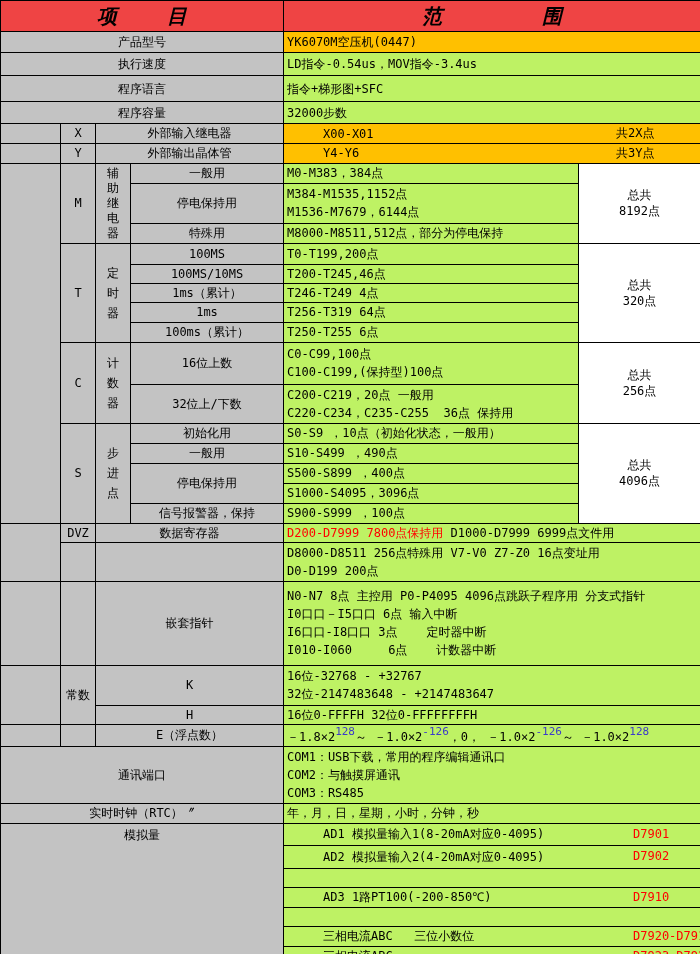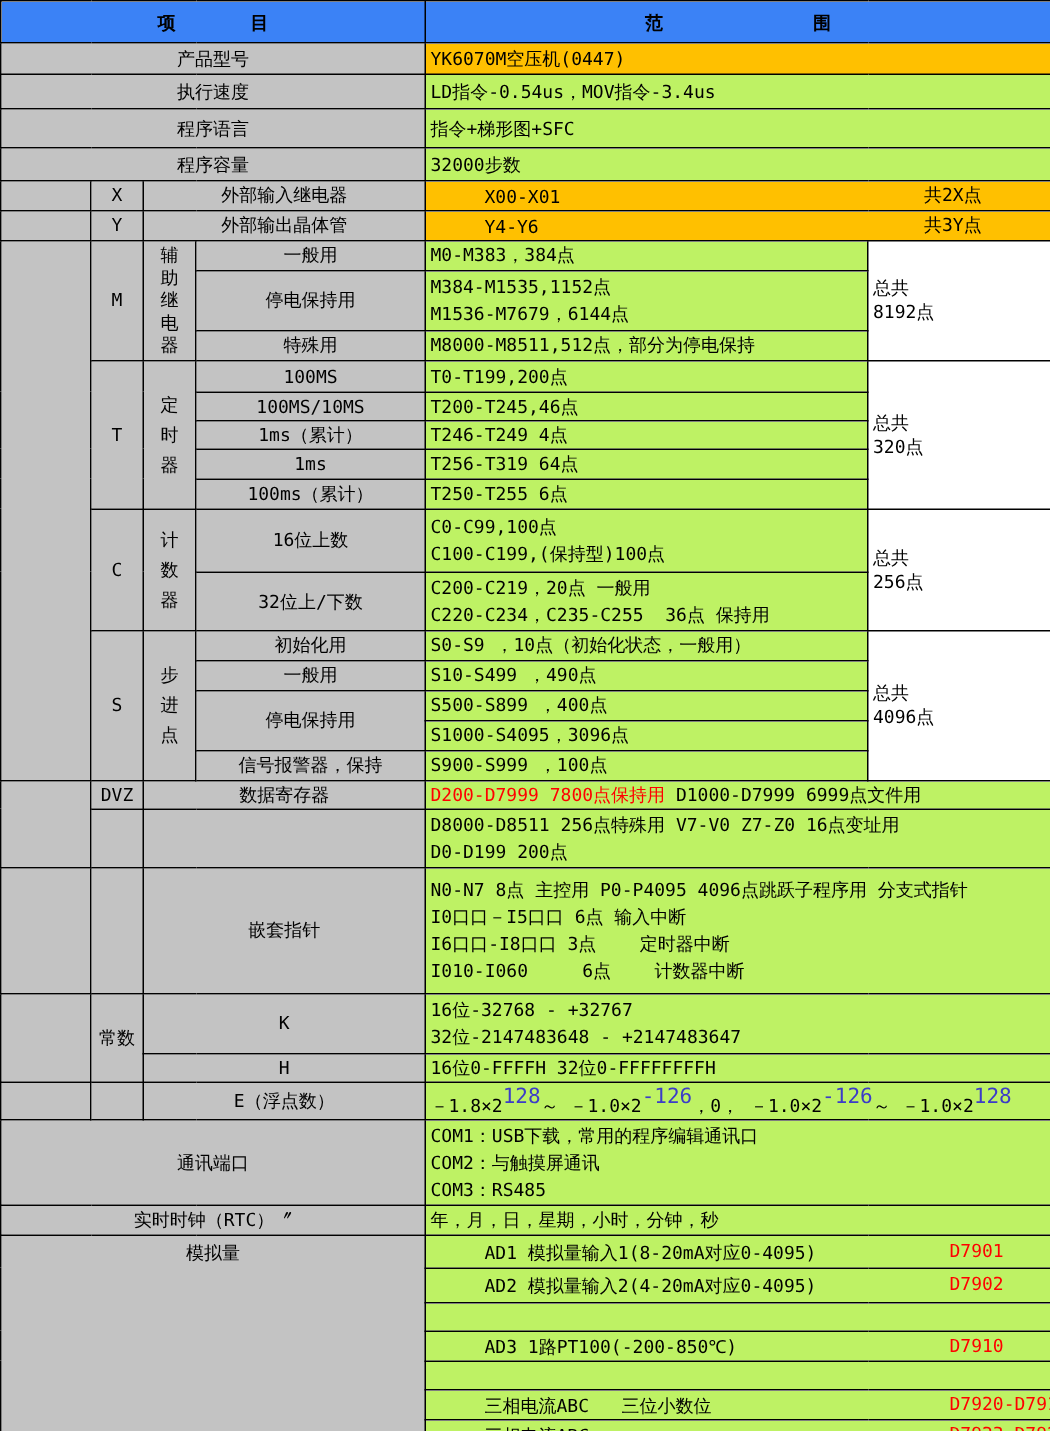--- a/index.html
+++ b/index.html
@@ -2,39 +2,39 @@
 <html><head>
 <meta charset="utf-8">
 <style>
   html,body{margin:0;padding:0;background:#fff;}
   .sheet{width:700px;height:954px;overflow:hidden;background:#fff;}
   table{border-collapse:collapse;table-layout:fixed;width:700px;
         font-family:"DejaVu Sans Mono","Liberation Mono",monospace;color:#000;}
   td{border:1px solid #000;padding:0 3px;font-size:12px;line-height:1.5;
      vertical-align:middle;overflow:hidden;}
   
-  td.hdr{background:#3b82f6;font-weight:bold;font-size:12px;text-align:center;
-         padding:0;white-space:nowrap;}
+  td.hdr{background:#ef4444;font-weight:bold;font-size:20px;text-align:center;
+         padding:0;white-space:nowrap;font-style:italic;}
   td.hdr-item{letter-spacing:50px;text-indent:50px;}
   td.hdr-range{letter-spacing:100px;text-indent:100px;}
   
   td.lab{background:#c3c3c3;text-align:center;}
   td.code{background:#c3c3c3;text-align:center;}
   td.vlab{background:#c3c3c3;text-align:center;white-space:pre;}
   .vl5{line-height:15px;}
   .vl3{line-height:20px;}
   td.labtop{vertical-align:top;padding-top:2px;}
   
   td.val{background:#bef264;white-space:pre;}
   td.yellow{background:#ffc000;}
-  td.total{background:#ffffff;white-space:pre;line-height:16px;}
+  td.total{background:#ffffff;text-align:center;white-space:pre;line-height:16px;}
   .main{display:inline-block;width:293px;white-space:pre;vertical-align:middle;margin-left:36px;}
   .reg{color:#ff0000;white-space:pre;margin-left:17px;}
   .redpart{color:#ff0000;}
-  sup.e{color:#3c3cc8;font-size:14px;position:relative;top:-1px;}
+  sup.e{color:#3c3cc8;font-size:11px;position:relative;top:-1px;}
 </style>
 </head>
 <body>
 
 <div class="sheet">
 <table>
 <colgroup>
   <col style="width:60px">
         <col style="width:35px">
         <col style="width:35px">

